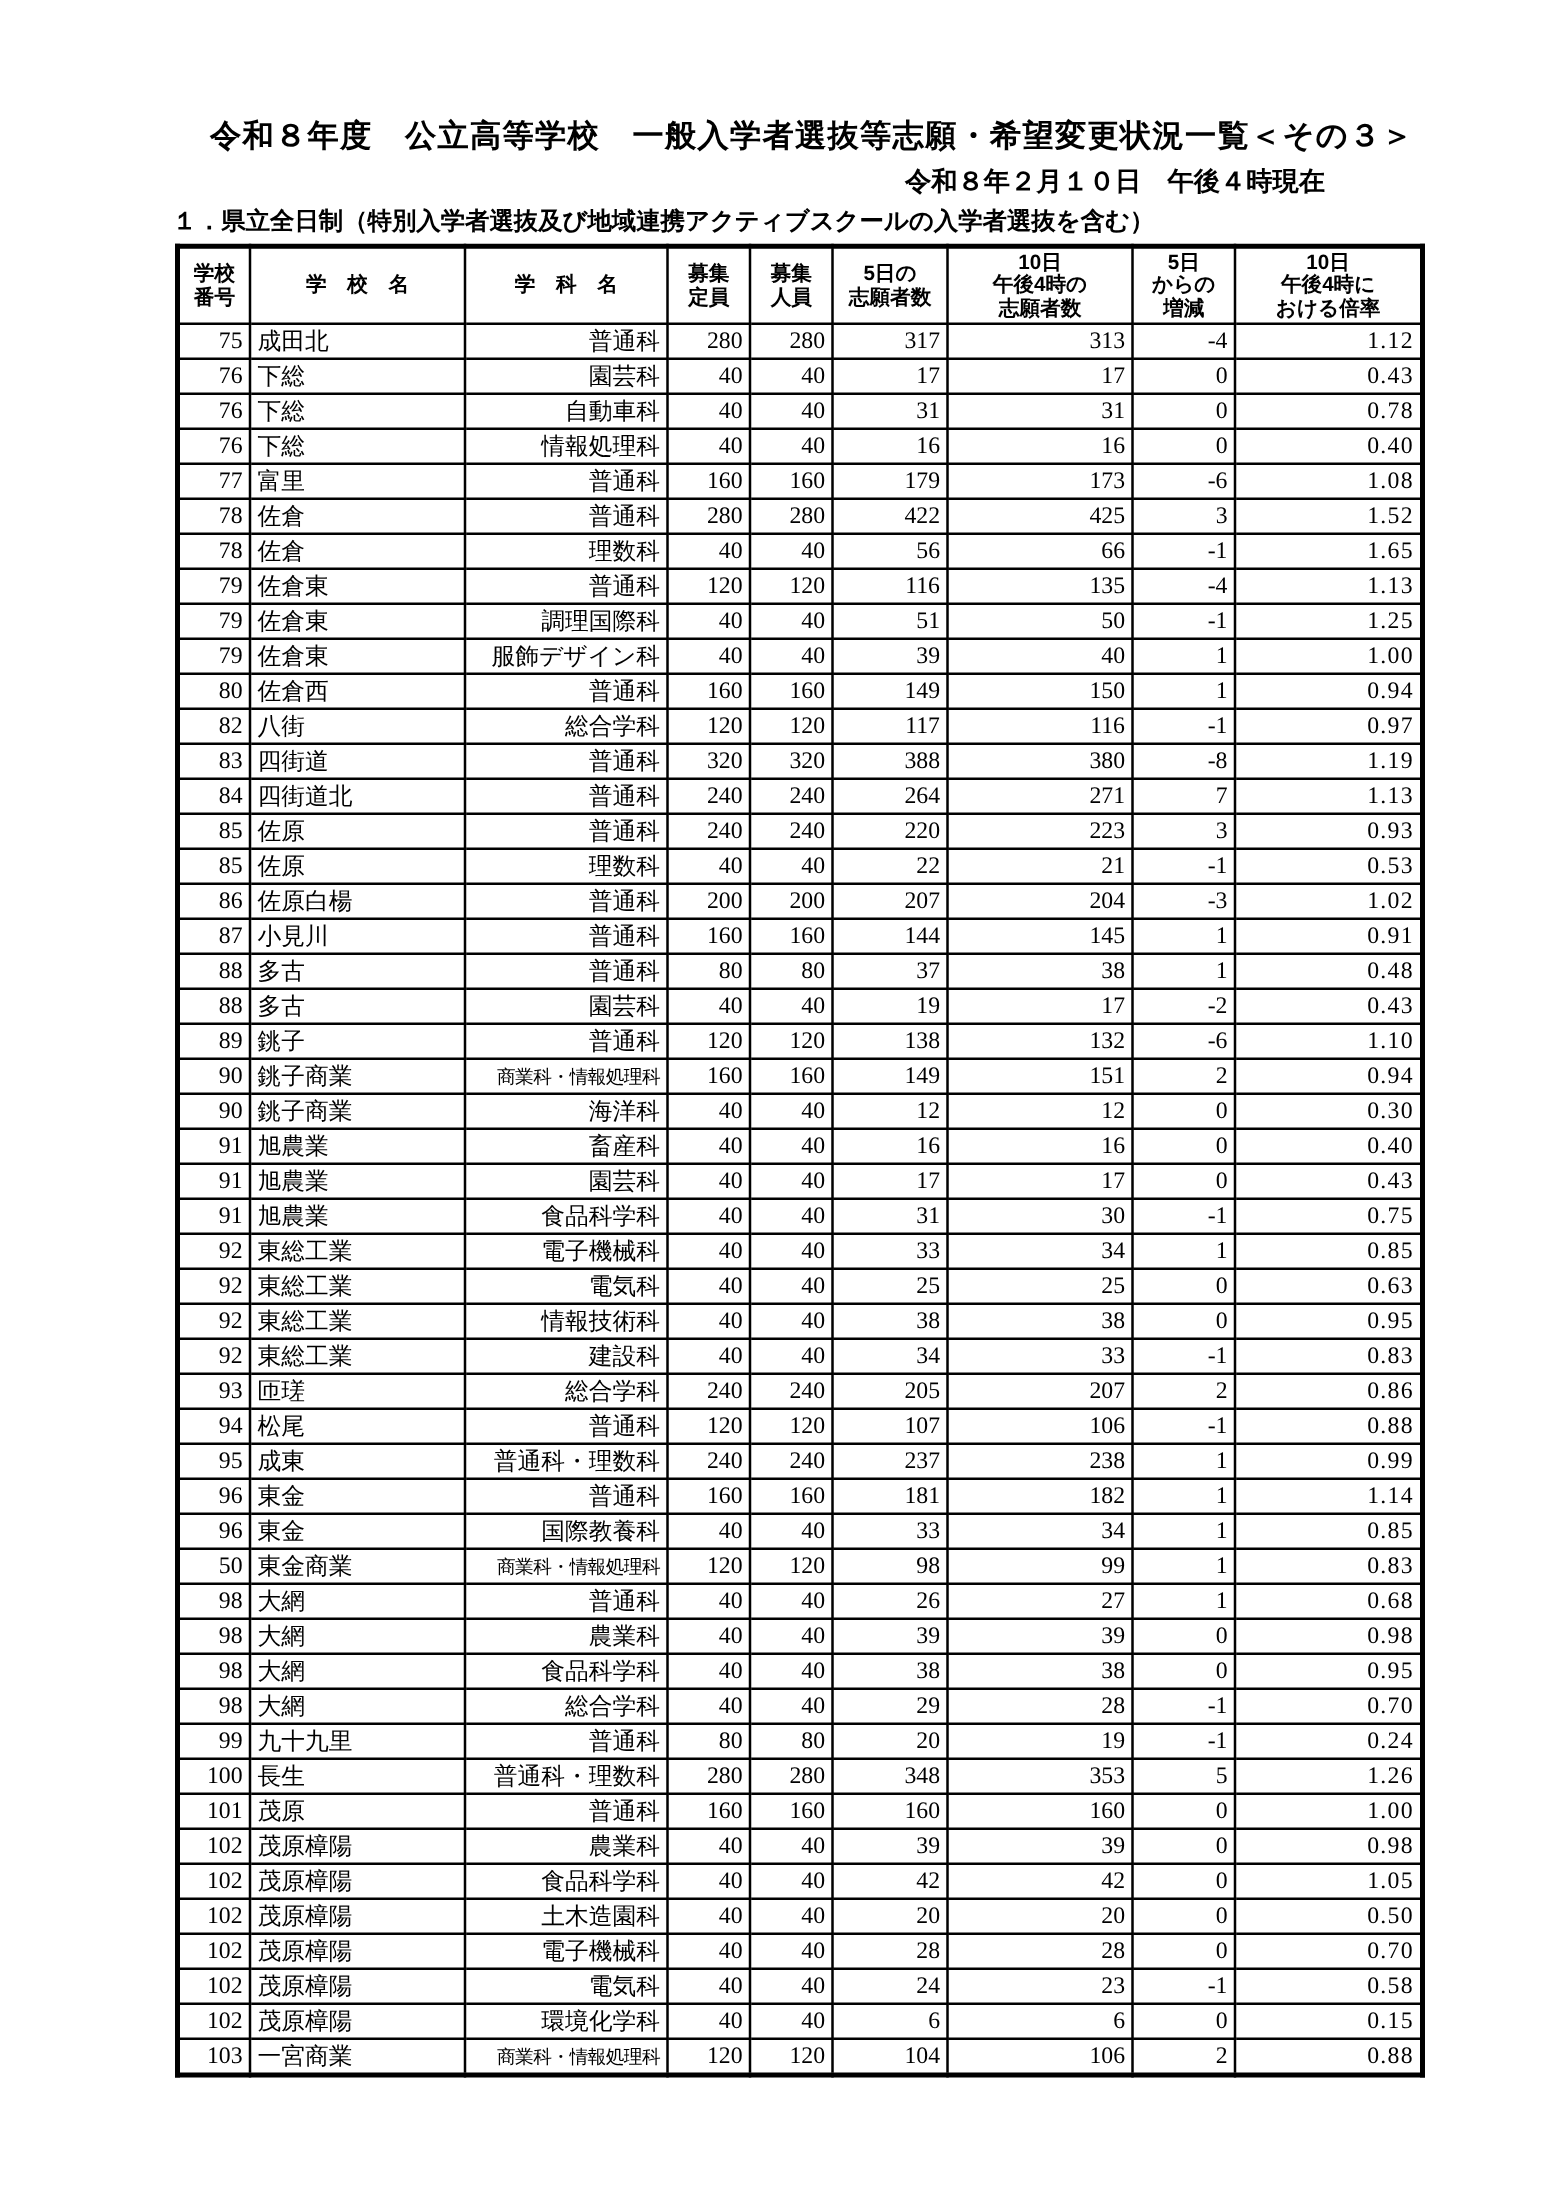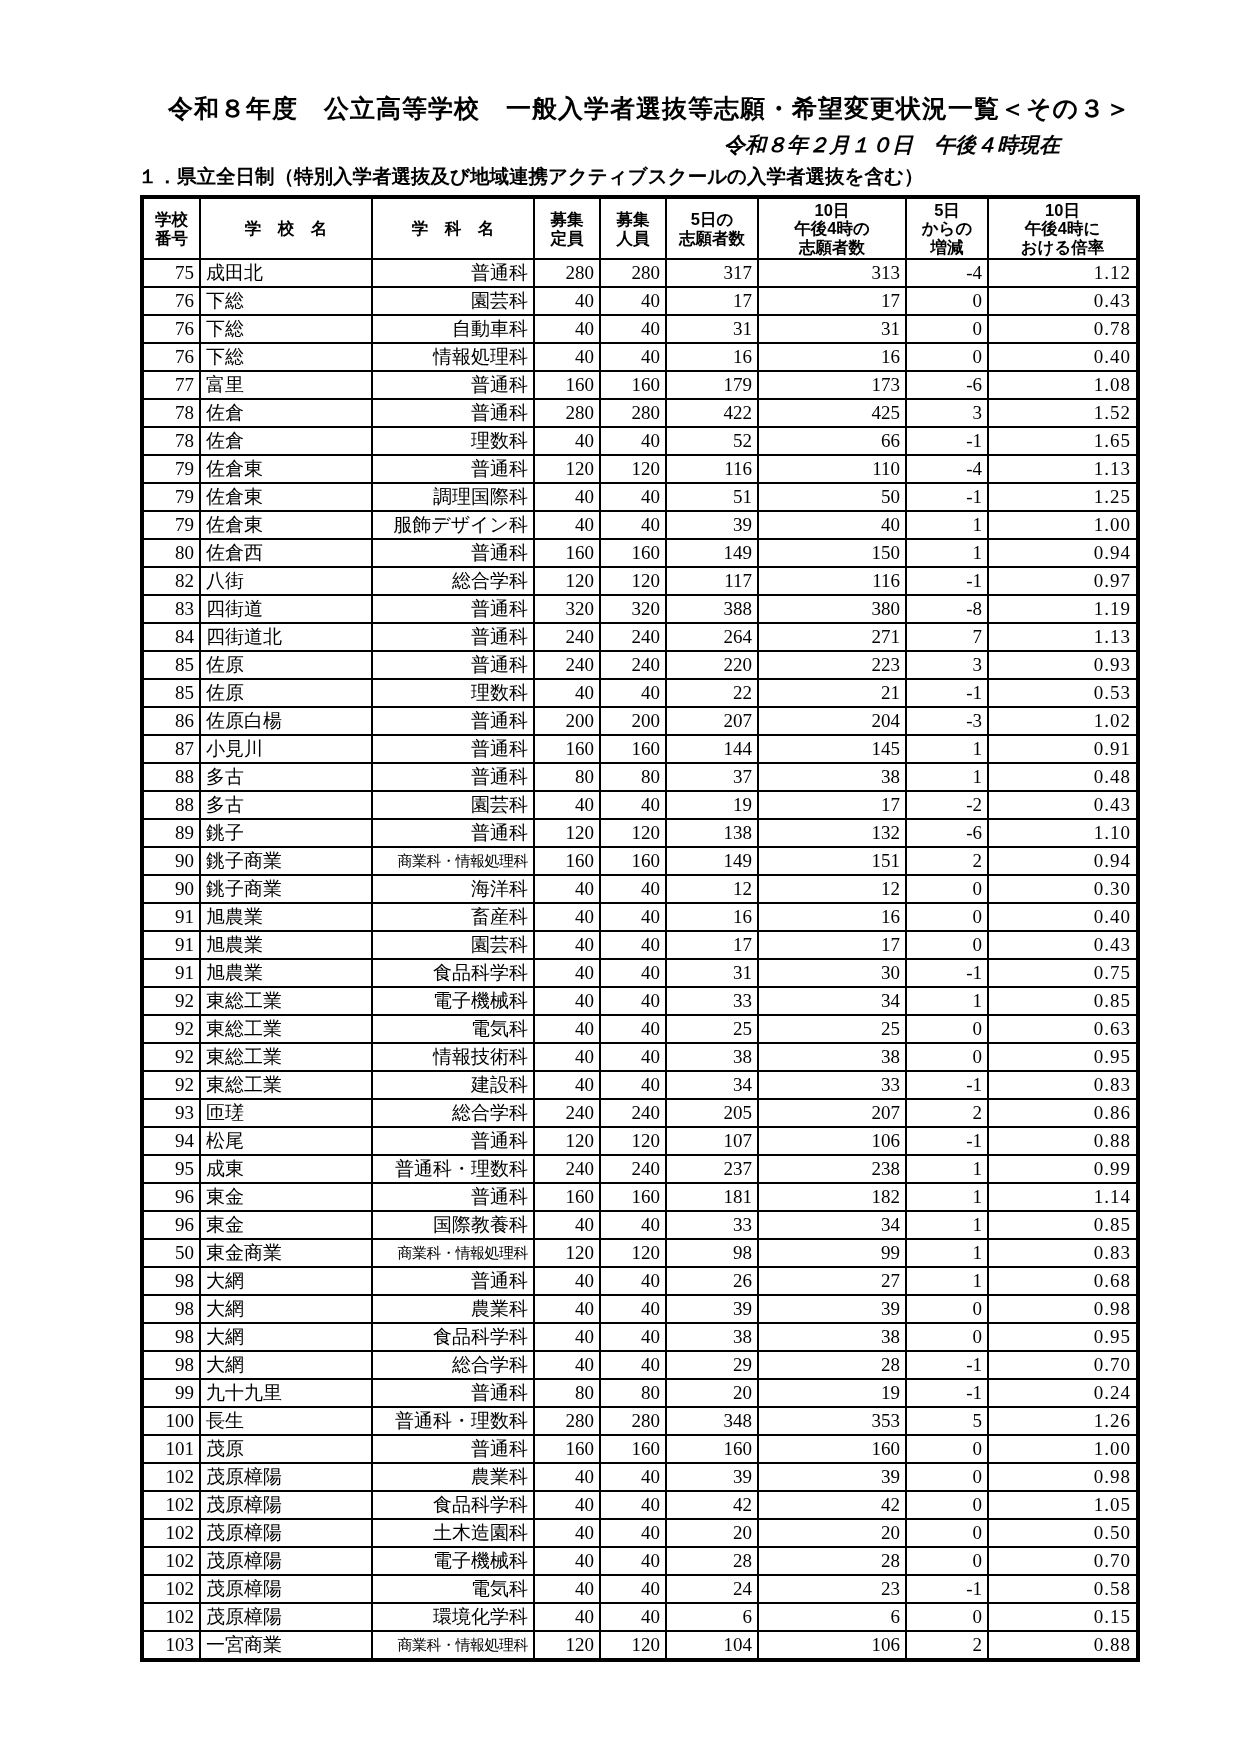--- a/index.html
+++ b/index.html
@@ -10,21 +10,21 @@
   }
   .doc{position:absolute;left:140px;top:92px;width:1040px;}
   .title{
     font-family:"Liberation Sans","DejaVu Sans",sans-serif;
     font-weight:bold;font-size:25px;letter-spacing:1px;
     text-align:left;padding-left:28px;white-space:nowrap;
   }
   .datetime{
     font-family:"Liberation Sans","DejaVu Sans",sans-serif;
     font-weight:bold;font-size:21px;text-align:right;
-    margin-top:6px;padding-right:120px;white-space:nowrap;font-style:italic;
+    margin-top:6px;padding-right:120px;white-space:nowrap;
   }
   .section-heading{
     font-family:"Liberation Sans","DejaVu Sans",sans-serif;
     font-weight:bold;font-size:19.5px;margin-top:4px;margin-left:-2px;
     white-space:nowrap;
   }
   table.main{
     border-collapse:collapse;margin-top:5px;table-layout:fixed;
     border:4px solid #000;
   }
@@ -154,33 +154,33 @@
           <td class="c-num10">425</td>
           <td class="c-chg">3</td>
           <td class="c-ratio">1.52</td>
         </tr>
         <tr>
           <td class="c-no">78</td>
           <td class="c-school">佐倉</td>
           <td class="c-dept">理数科</td>
           <td class="c-num">40</td>
           <td class="c-num">40</td>
-          <td class="c-num5">52</td>
+          <td class="c-num5">56</td>
           <td class="c-num10">66</td>
           <td class="c-chg">-1</td>
           <td class="c-ratio">1.65</td>
         </tr>
         <tr>
           <td class="c-no">79</td>
           <td class="c-school">佐倉東</td>
           <td class="c-dept">普通科</td>
           <td class="c-num">120</td>
           <td class="c-num">120</td>
           <td class="c-num5">116</td>
-          <td class="c-num10">110</td>
+          <td class="c-num10">135</td>
           <td class="c-chg">-4</td>
           <td class="c-ratio">1.13</td>
         </tr>
         <tr>
           <td class="c-no">79</td>
           <td class="c-school">佐倉東</td>
           <td class="c-dept">調理国際科</td>
           <td class="c-num">40</td>
           <td class="c-num">40</td>
           <td class="c-num5">51</td>

